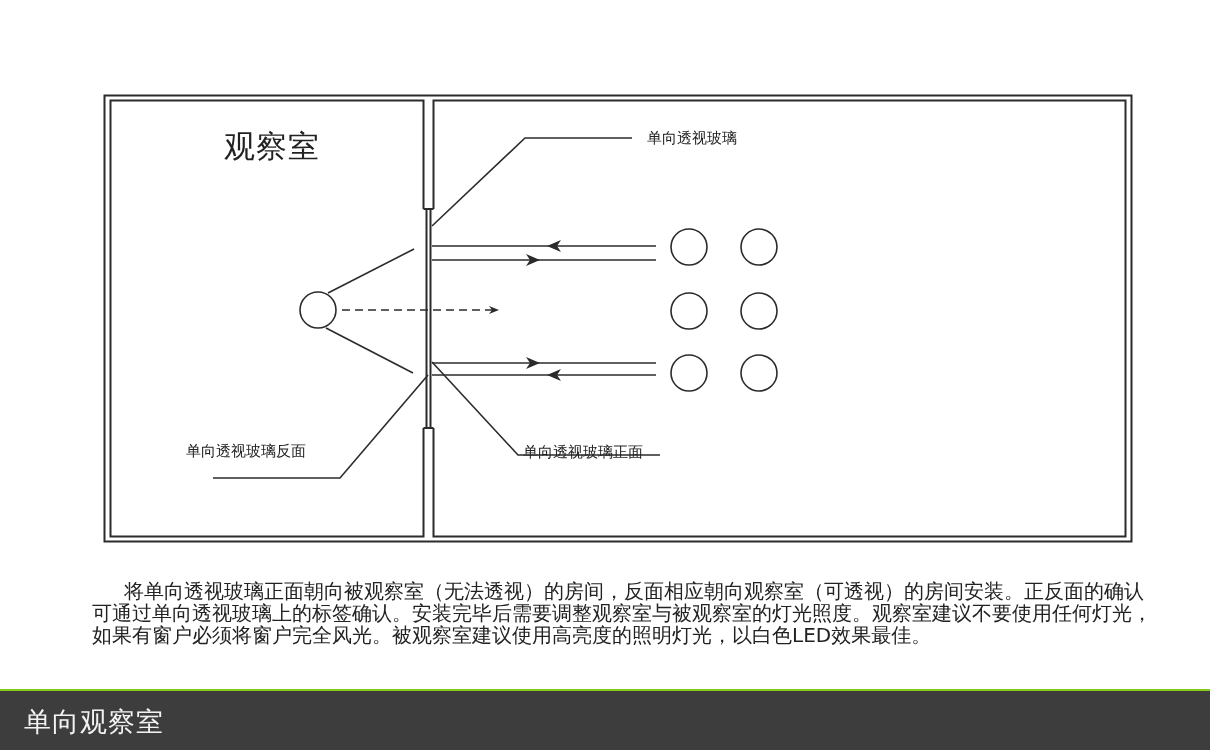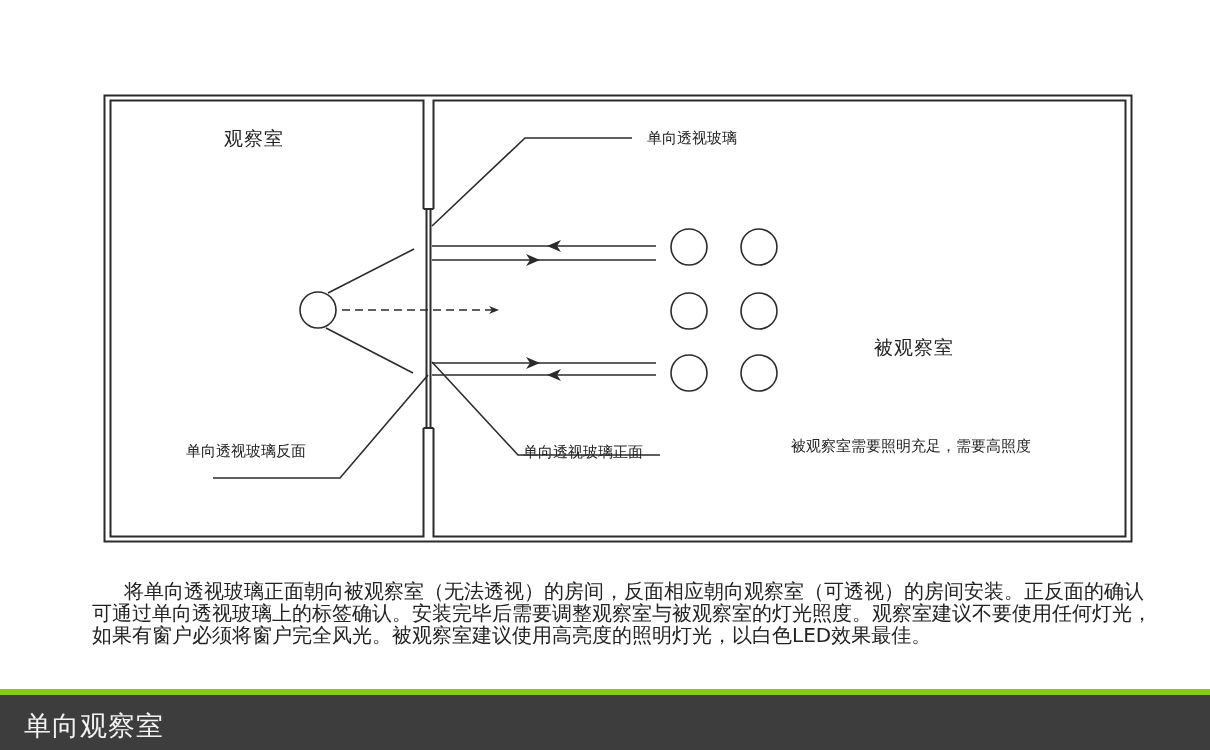--- a/index.html
+++ b/index.html
@@ -1,27 +1,27 @@
 <!DOCTYPE html>
 <html><head>
 <meta charset="utf-8">
 <style>
   html, body { margin: 0; padding: 0; background: #ffffff; }
   body { width: 1210px; height: 750px; position: relative; overflow: hidden;
          font-family: "DejaVu Sans", "Liberation Sans", sans-serif; color: #222; }
   #diagram { position: absolute; left: 0; top: 0; width: 1210px; height: 560px; }
   .lbl { position: absolute; white-space: nowrap; color: #222; }
-  .room-title { font-size: 19px; letter-spacing: 1px; }
+  .room-title { font-size: 31px; letter-spacing: 1px; }
   .note { font-size: 15px; }
   .callout { font-size: 15px; }
   .desc { position: absolute; left: 92px; top: 580px; width: 1060px;
           font-size: 20px; line-height: 22px; color: #222; }
   .desc p { margin: 0; text-indent: 32px; }
   .footer { position: absolute; left: 0; top: 689px; width: 1210px; height: 61px;
-            background: #3d3d3d; border-top: 6px solid #84cc16; box-sizing: border-box; }
+            background: #3d3d3d; border-top: 2px solid #84cc16; box-sizing: border-box; }
   .footer-title { position: absolute; left: 24px; top: 13px; font-size: 27px; color: #f2f2f2; letter-spacing: 1px; }
 </style>
 </head>
 <body>
 
 <div id="diagram">
   <svg width="1210" height="560" viewBox="0 0 1210 560" xmlns="http://www.w3.org/2000/svg">
     <defs>
       <marker id="arrowhead" markerWidth="10" markerHeight="10" refX="9" refY="5" orient="auto" markerUnits="userSpaceOnUse">
         <path d="M0,1 L10,5 L0,9 L3,5 Z" fill="#2b2b2b"></path>
@@ -72,22 +72,20 @@
     <g fill="#2b2b2b">
       <path d="M547,246 L561,240 L557,246 L561,252 Z"></path>
       <path d="M540,260 L526,254 L530,260 L526,266 Z"></path>
       <path d="M540,363 L526,357 L530,363 L526,369 Z"></path>
       <path d="M547,375 L561,369 L557,375 L561,381 Z"></path>
     </g>
   </svg>
 
   <div class="lbl room-title" style="left:224px; top:126px;">观察室</div>
 
-  <div class="lbl room-title" style="left:874px; top:335px;">被观察室</div>
-  <div class="lbl note" style="left:791px; top:437px;">被观察室需要照明充足，需要高照度</div>
 
   <div class="lbl callout" style="left:641px; top:129px;margin-left:6px;">单向透视玻璃</div>
   <div class="lbl callout" style="left:186px; top:442px;">单向透视玻璃反面</div>
   <div class="lbl callout" style="left:523px; top:443px;">单向透视玻璃正面</div>
 </div>
 
 <div class="desc">
   <p>将单向透视玻璃正面朝向被观察室（无法透视）的房间，反面相应朝向观察室（可透视）的房间安装。正反面的确认可通过单向透视玻璃上的标签确认。安装完毕后需要调整观察室与被观察室的灯光照度。观察室建议不要使用任何灯光，如果有窗户必须将窗户完全风光。被观察室建议使用高亮度的照明灯光，以白色LED效果最佳。</p>
 </div>
 

